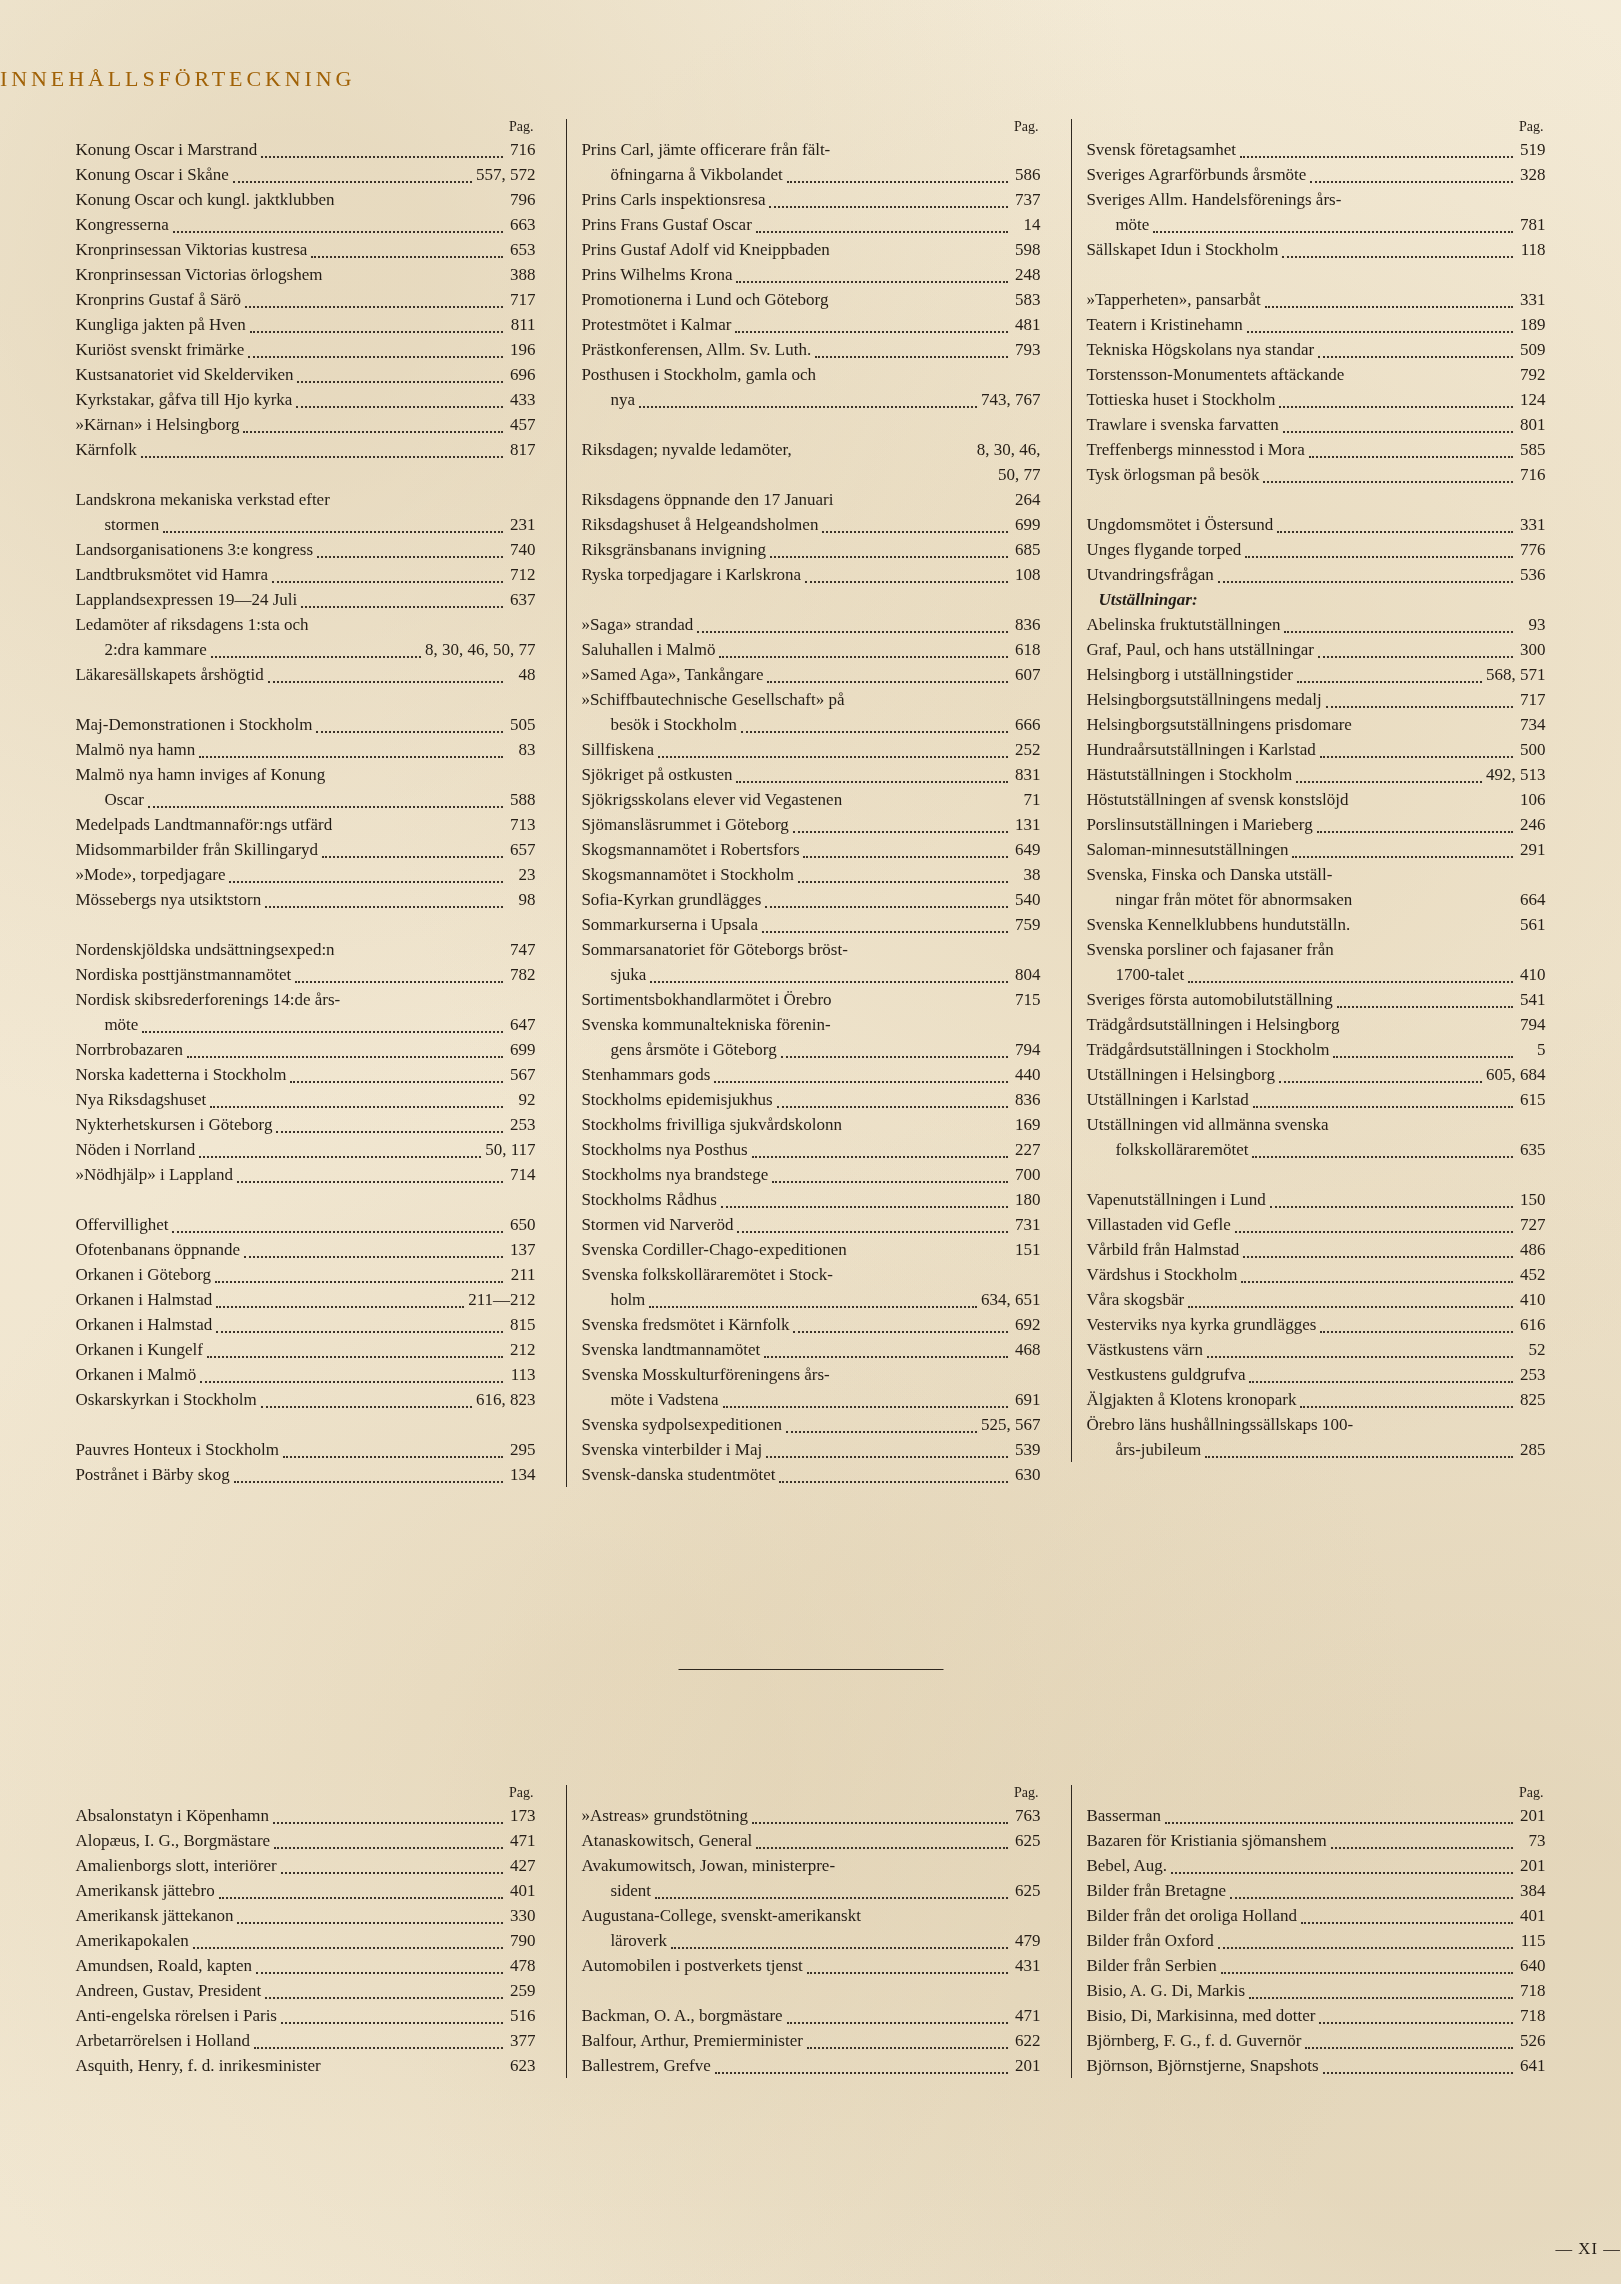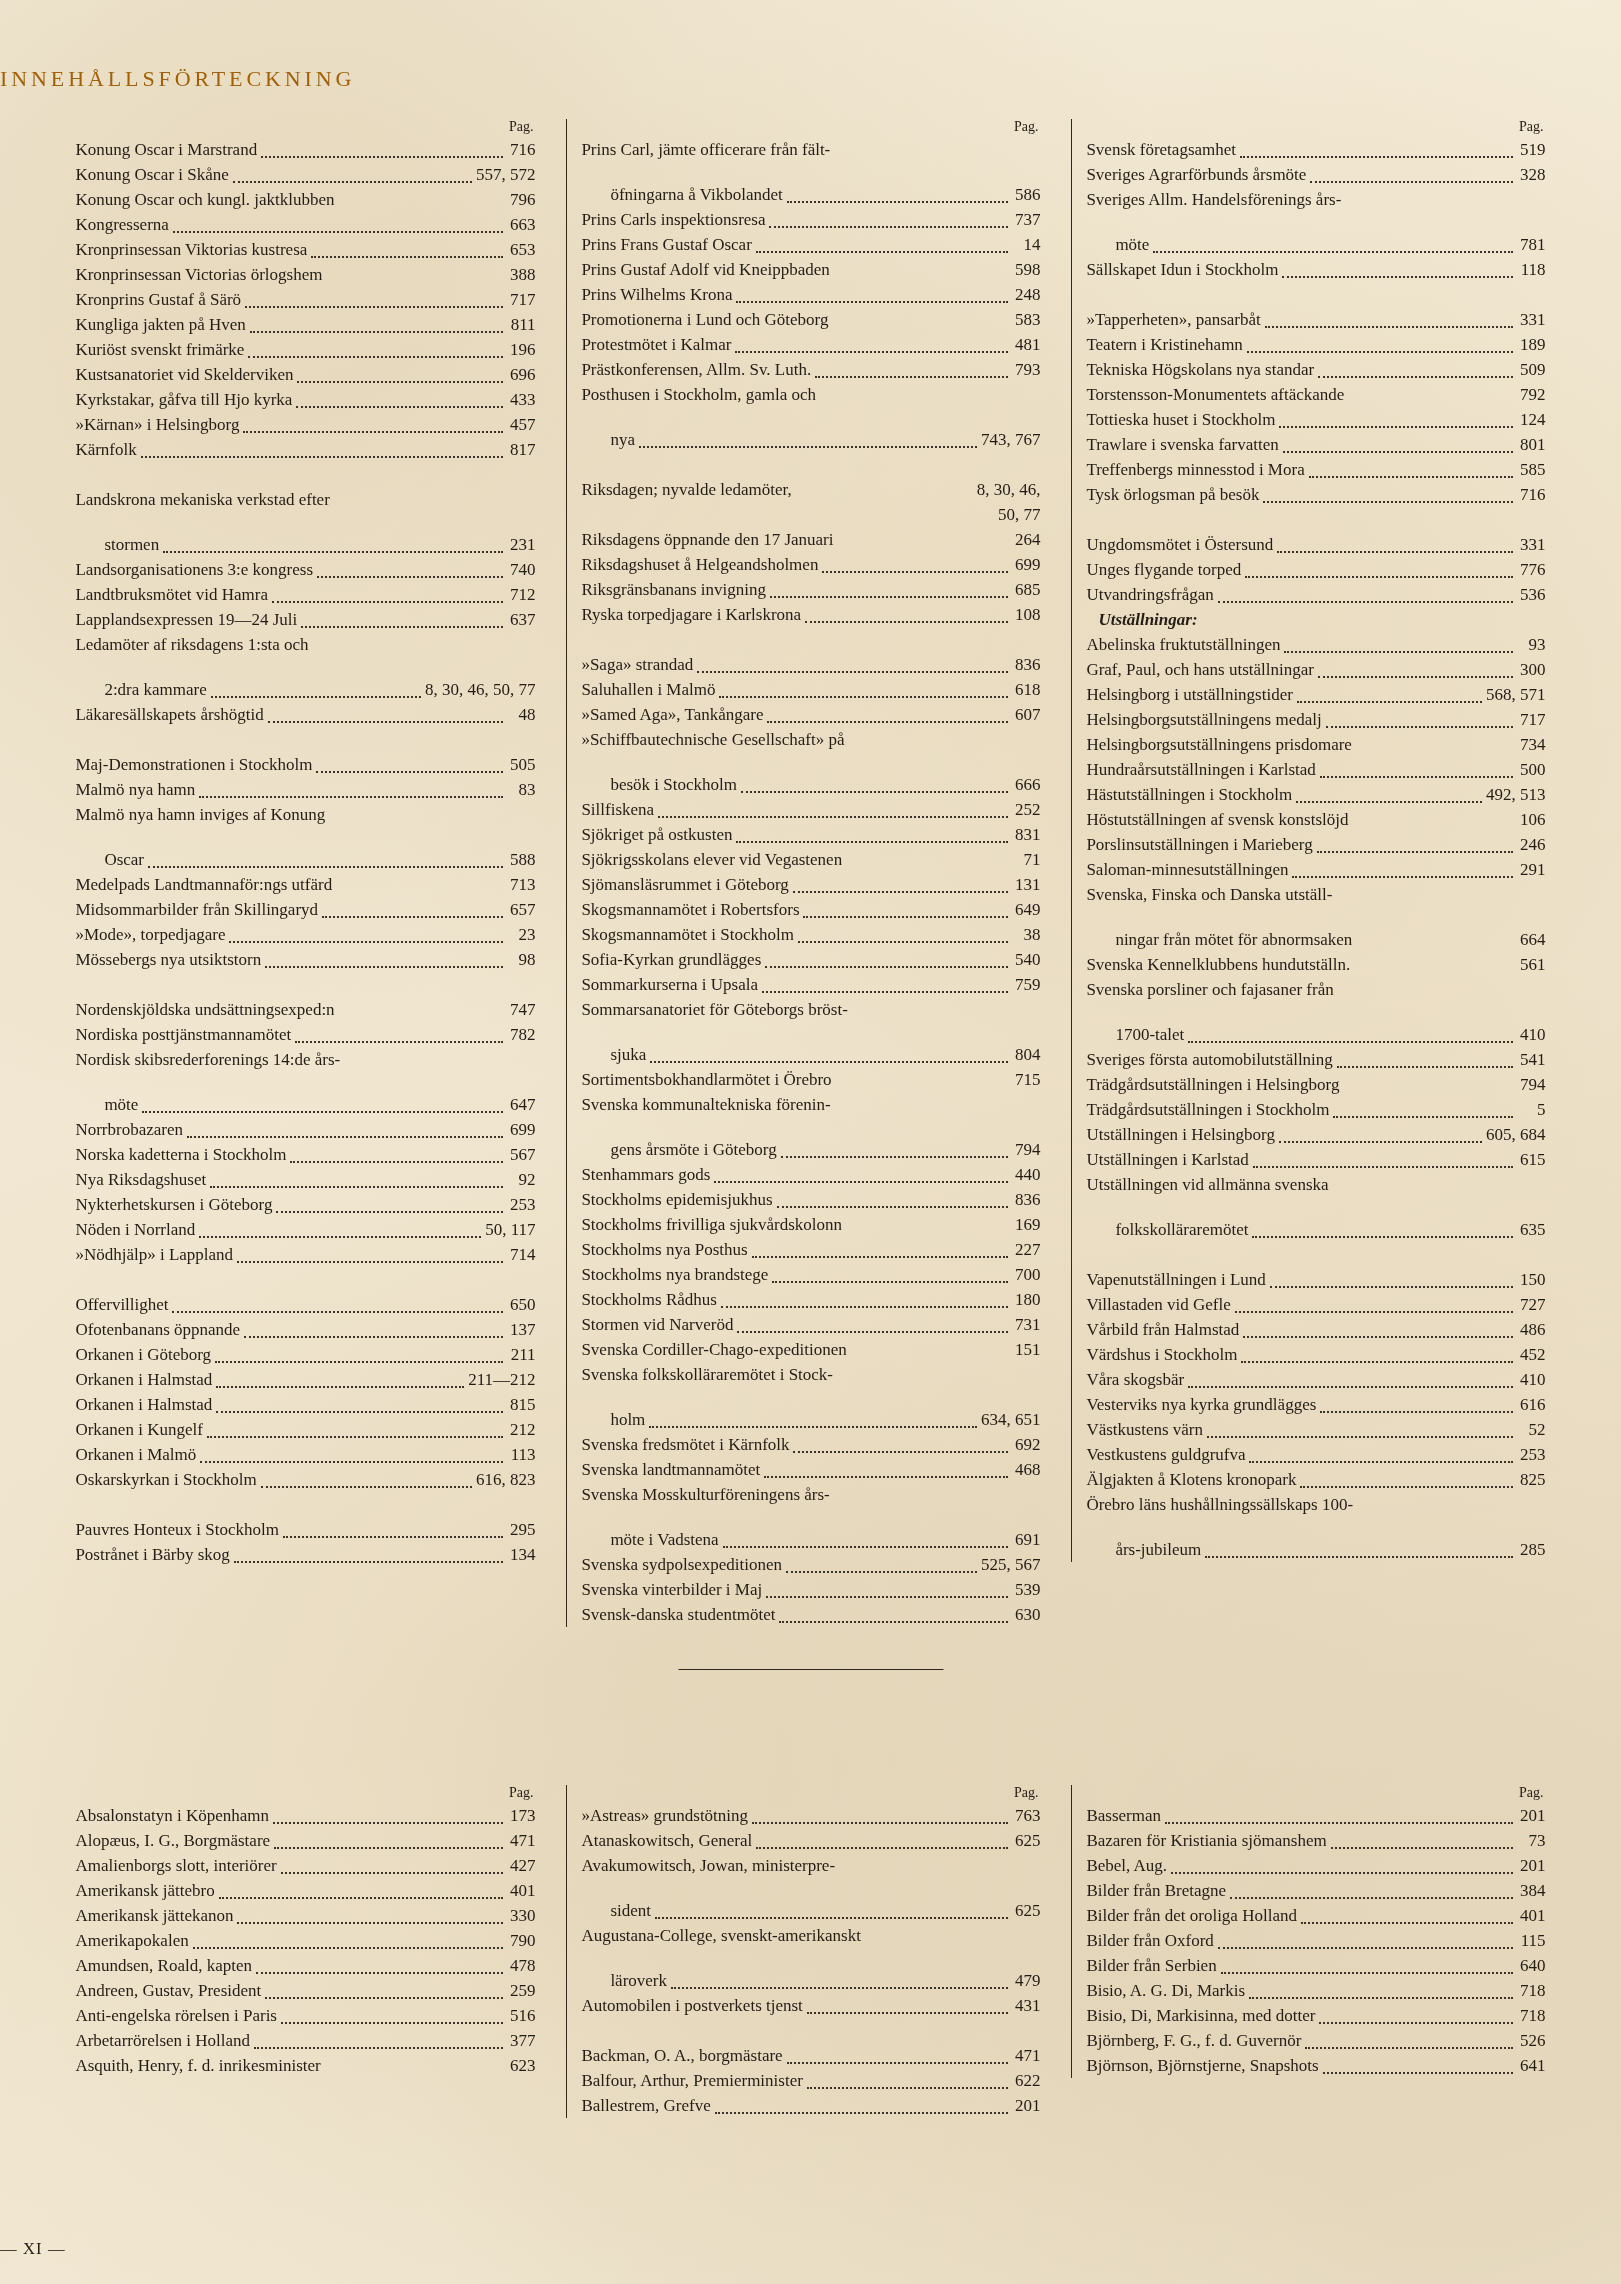--- a/index.html
+++ b/index.html
@@ -69,21 +69,21 @@
   li .dots{
     flex:1 1 auto;
     overflow:hidden;
     margin:0 3.9px 4.4px 3.9px;
     height:3.9px;
     border-bottom:2.2px dotted #3a3128;
     min-width:7.7px;
   }
   li .pg{flex:0 0 auto;text-align:right;min-width:29px;}
   li.nodots .dots{border-bottom:none;}
-  li.cont .ttl{padding-left:29px;margin-top:20px;}
+  li.cont .ttl{padding-left:29px;}
   li.gap{height:25px;}
   li.group{font-style:italic;font-size:16.6px;padding-left:12px;font-weight:bold;}
 
   .section-rule{
     position:absolute;
     left:50%;
     transform:translateX(-50%);
     width:265px;
     height:0;
     border-top:1.7px solid #2d261e;
@@ -93,21 +93,21 @@
   .sub-title{
     position:absolute;top:1691px;left:0;width:100%;
     text-align:center;
     font-size:30px;
     letter-spacing:1.7px;
     color:#241d16;
   }
 
   .folio{
     position:absolute;bottom:25.4px;left:0;width:100%;
-    text-align:left;font-size:16.6px;letter-spacing:1.1px;
+    text-align:right;font-size:16.6px;letter-spacing:1.1px;
   }
 </style>
 </head>
 <body>
 
 <div class="paper-grain"></div>
 
 <div class="page">
 
   <div class="doc-title">INNEHÅLLSFÖRTECKNING</div>

